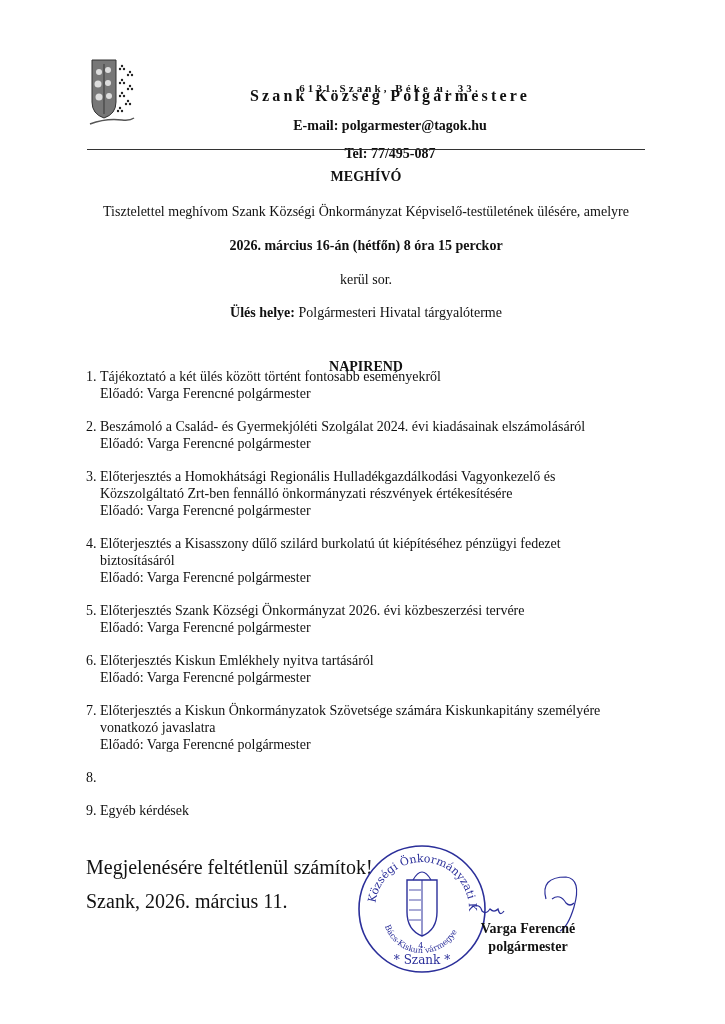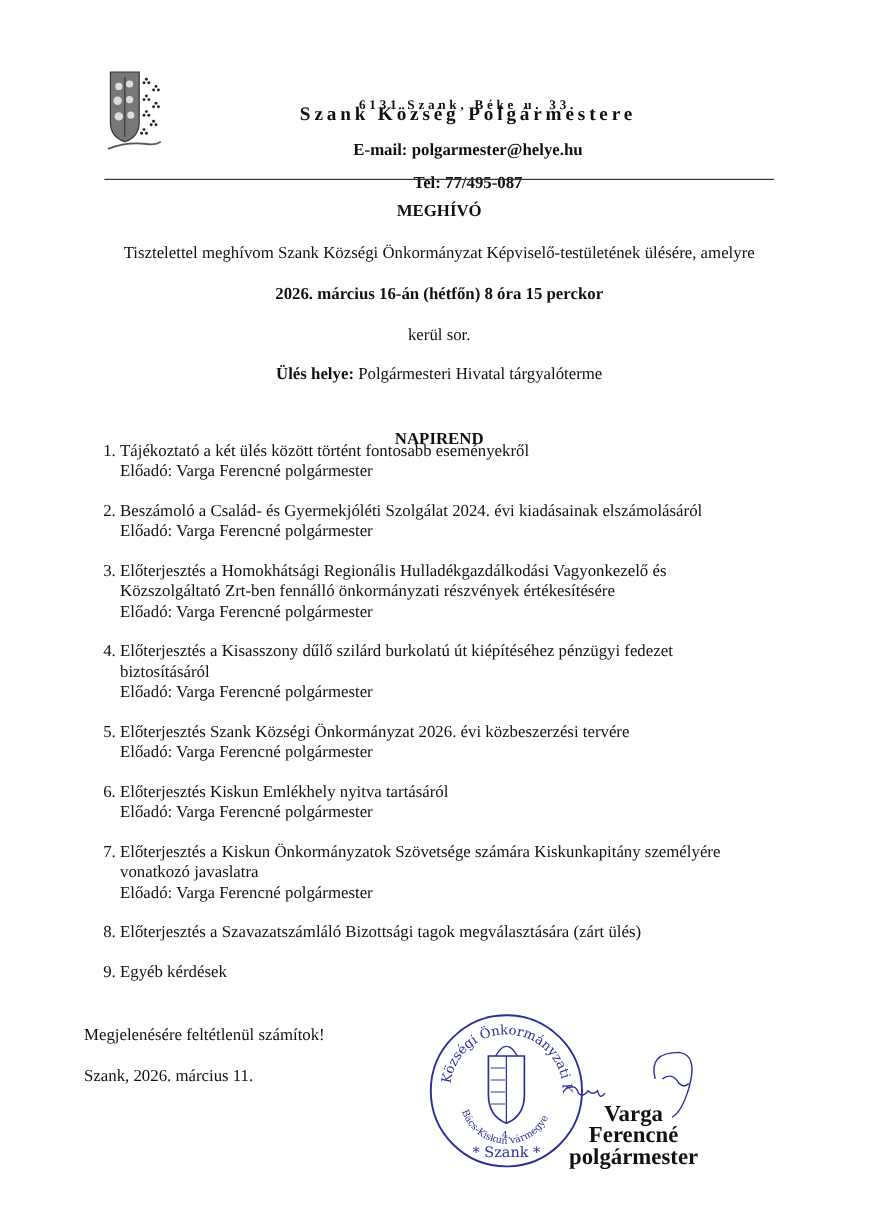--- a/index.html
+++ b/index.html
@@ -19,26 +19,26 @@
   .date { top: 238px; font-weight: bold; }
   .sor { top: 272px; }
   .place { top: 305px; }
   .place b { font-weight: bold; }
   .napirend { top: 339px; font-weight: bold; margin-top: 20px; }
   .agenda { left: 86px; top: 368px; width: 560px; font-size: 14px; }
   .item { display: flex; margin-bottom: 16px; line-height: 17px; }
   .item .num { width: 14px; flex: none; }
   .item .body { flex: 1; }
   .item .presenter { }
-  .closing { left: 70px; font-size: 14px; }
+  .closing { left: 86px; font-size: 20px; }
   .c1 { top: 856px; }
   .c2 { top: 890px; }
   .stamp { left: 355px; top: 842px; width: 134px; height: 134px; }
   .sig { left: 470px; top: 873px; width: 130px; height: 60px; }
-  .signer { left: 468px; top: 920px; width: 120px; text-align: center; font-size: 19px; font-weight: bold; line-height: 18px; }
+  .signer { left: 468px; top: 920px; width: 120px; text-align: center; font-size: 14px; font-weight: bold; line-height: 18px; }
 </style>
 </head>
 <body>
 
 <div class="abs crest">
   <svg width="70" height="72" viewBox="0 0 70 72">
     <path d="M6 2 H30 V44 Q30 56 18 60 Q6 56 6 44 Z" fill="#777" stroke="#333" stroke-width="1"></path>
     <circle cx="13" cy="14" r="3" fill="#ddd"></circle>
       <circle cx="22" cy="12" r="3" fill="#ddd"></circle>
     <circle cx="12" cy="26" r="3.5" fill="#ddd"></circle>
@@ -69,21 +69,21 @@
         <circle cx="32" cy="53" r="1.2"></circle>
         <circle cx="36" cy="53" r="1.2"></circle>
     </g>
     <path d="M4 66 Q20 60 36 62 Q44 63 48 60" fill="none" stroke="#555" stroke-width="1.5"></path>
   </svg>
 </div>
 
 <div class="abs hdr hdr-name">Szank Község Polgármestere</div>
 <div class="abs hdr hdr-addr">6131 Szank, Béke u. 33.</div>
 <div class="abs hdr hdr-tel">Tel: 77/495-087</div>
-<div class="abs hdr hdr-mail">E-mail: polgarmester@helye.hu</div>
+<div class="abs hdr hdr-mail">E-mail: polgarmester@tagok.hu</div>
 <div class="abs rule"></div>
 
 <div class="abs center title">MEGHÍVÓ</div>
 <div class="abs center intro">Tisztelettel meghívom Szank Községi Önkormányzat Képviselő-testületének ülésére, amelyre</div>
 <div class="abs center date">2026. március 16-án (hétfőn) 8 óra 15 perckor</div>
 <div class="abs center sor">kerül sor.</div>
 <div class="abs center place"><b>Ülés helye:</b> <span>Polgármesteri Hivatal tárgyalóterme</span></div>
 <div class="abs center napirend">NAPIREND</div>
 
 <div class="abs agenda" id="agenda">
@@ -135,21 +135,20 @@
       <div class="num">7.</div>
       <div class="body">
         <div>Előterjesztés a Kiskun Önkormányzatok Szövetsége számára Kiskunkapitány személyére</div>
         <div>vonatkozó javaslatra</div>
         <div class="presenter">Előadó: Varga Ferencné polgármester</div>
       </div>
     </div>
     <div class="item">
       <div class="num">8.</div>
       <div class="body">
-        <div>Előterjesztés a Szavazatszámláló Bizottsági tagok megválasztására (zárt ülés)</div>
       </div>
     </div>
     <div class="item">
       <div class="num">9.</div>
       <div class="body">
         <div>Egyéb kérdések</div>
       </div>
     </div>
   </div>
 

